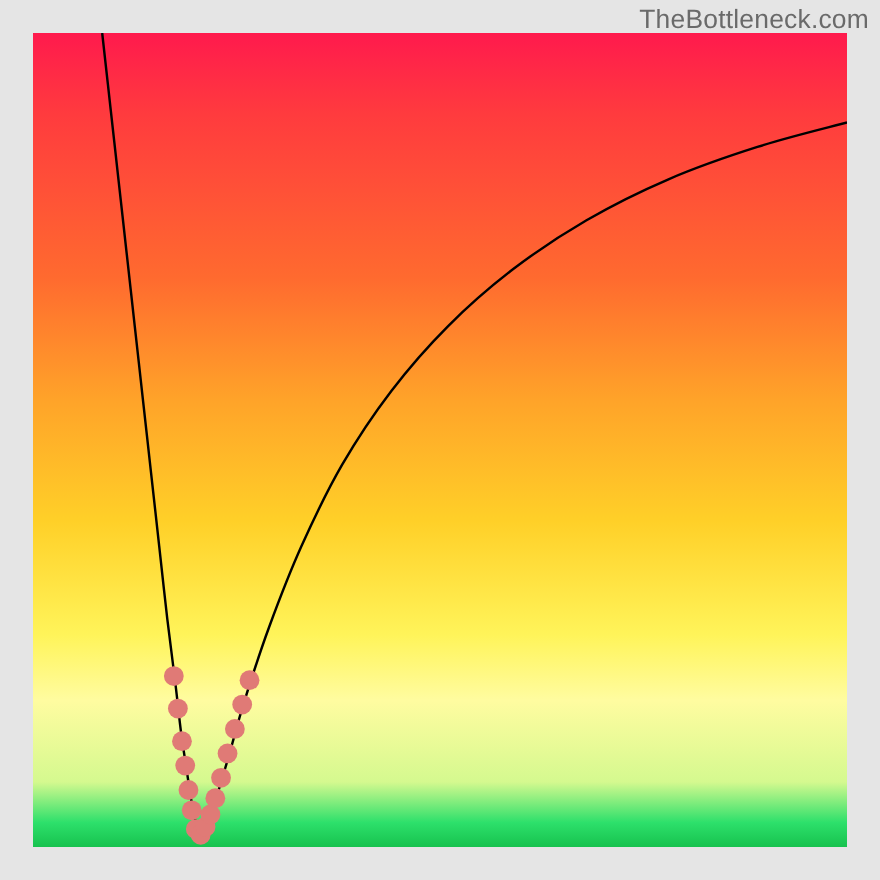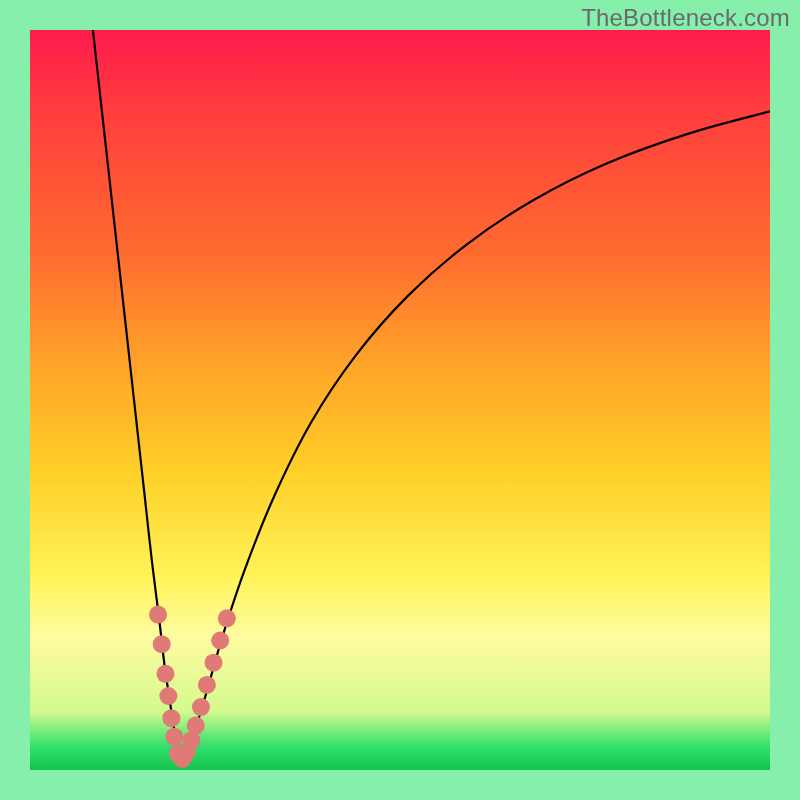--- a/index.html
+++ b/index.html
@@ -10,21 +10,21 @@
     overflow: hidden;
     background: #000;
     font-family: Arial, Helvetica, sans-serif;
   }
   .frame {
     position: absolute;
     left: 0;
     top: 0;
     width: 800px;
     height: 800px;
-    background: #86efac;
+    background: #e5e5e5;
     text-align: center;
   }
   .plot-area {
     position: absolute;
     left: 30px;
     top: 30px;
     width: 740px;
     height: 740px;
     overflow: hidden;
   }

